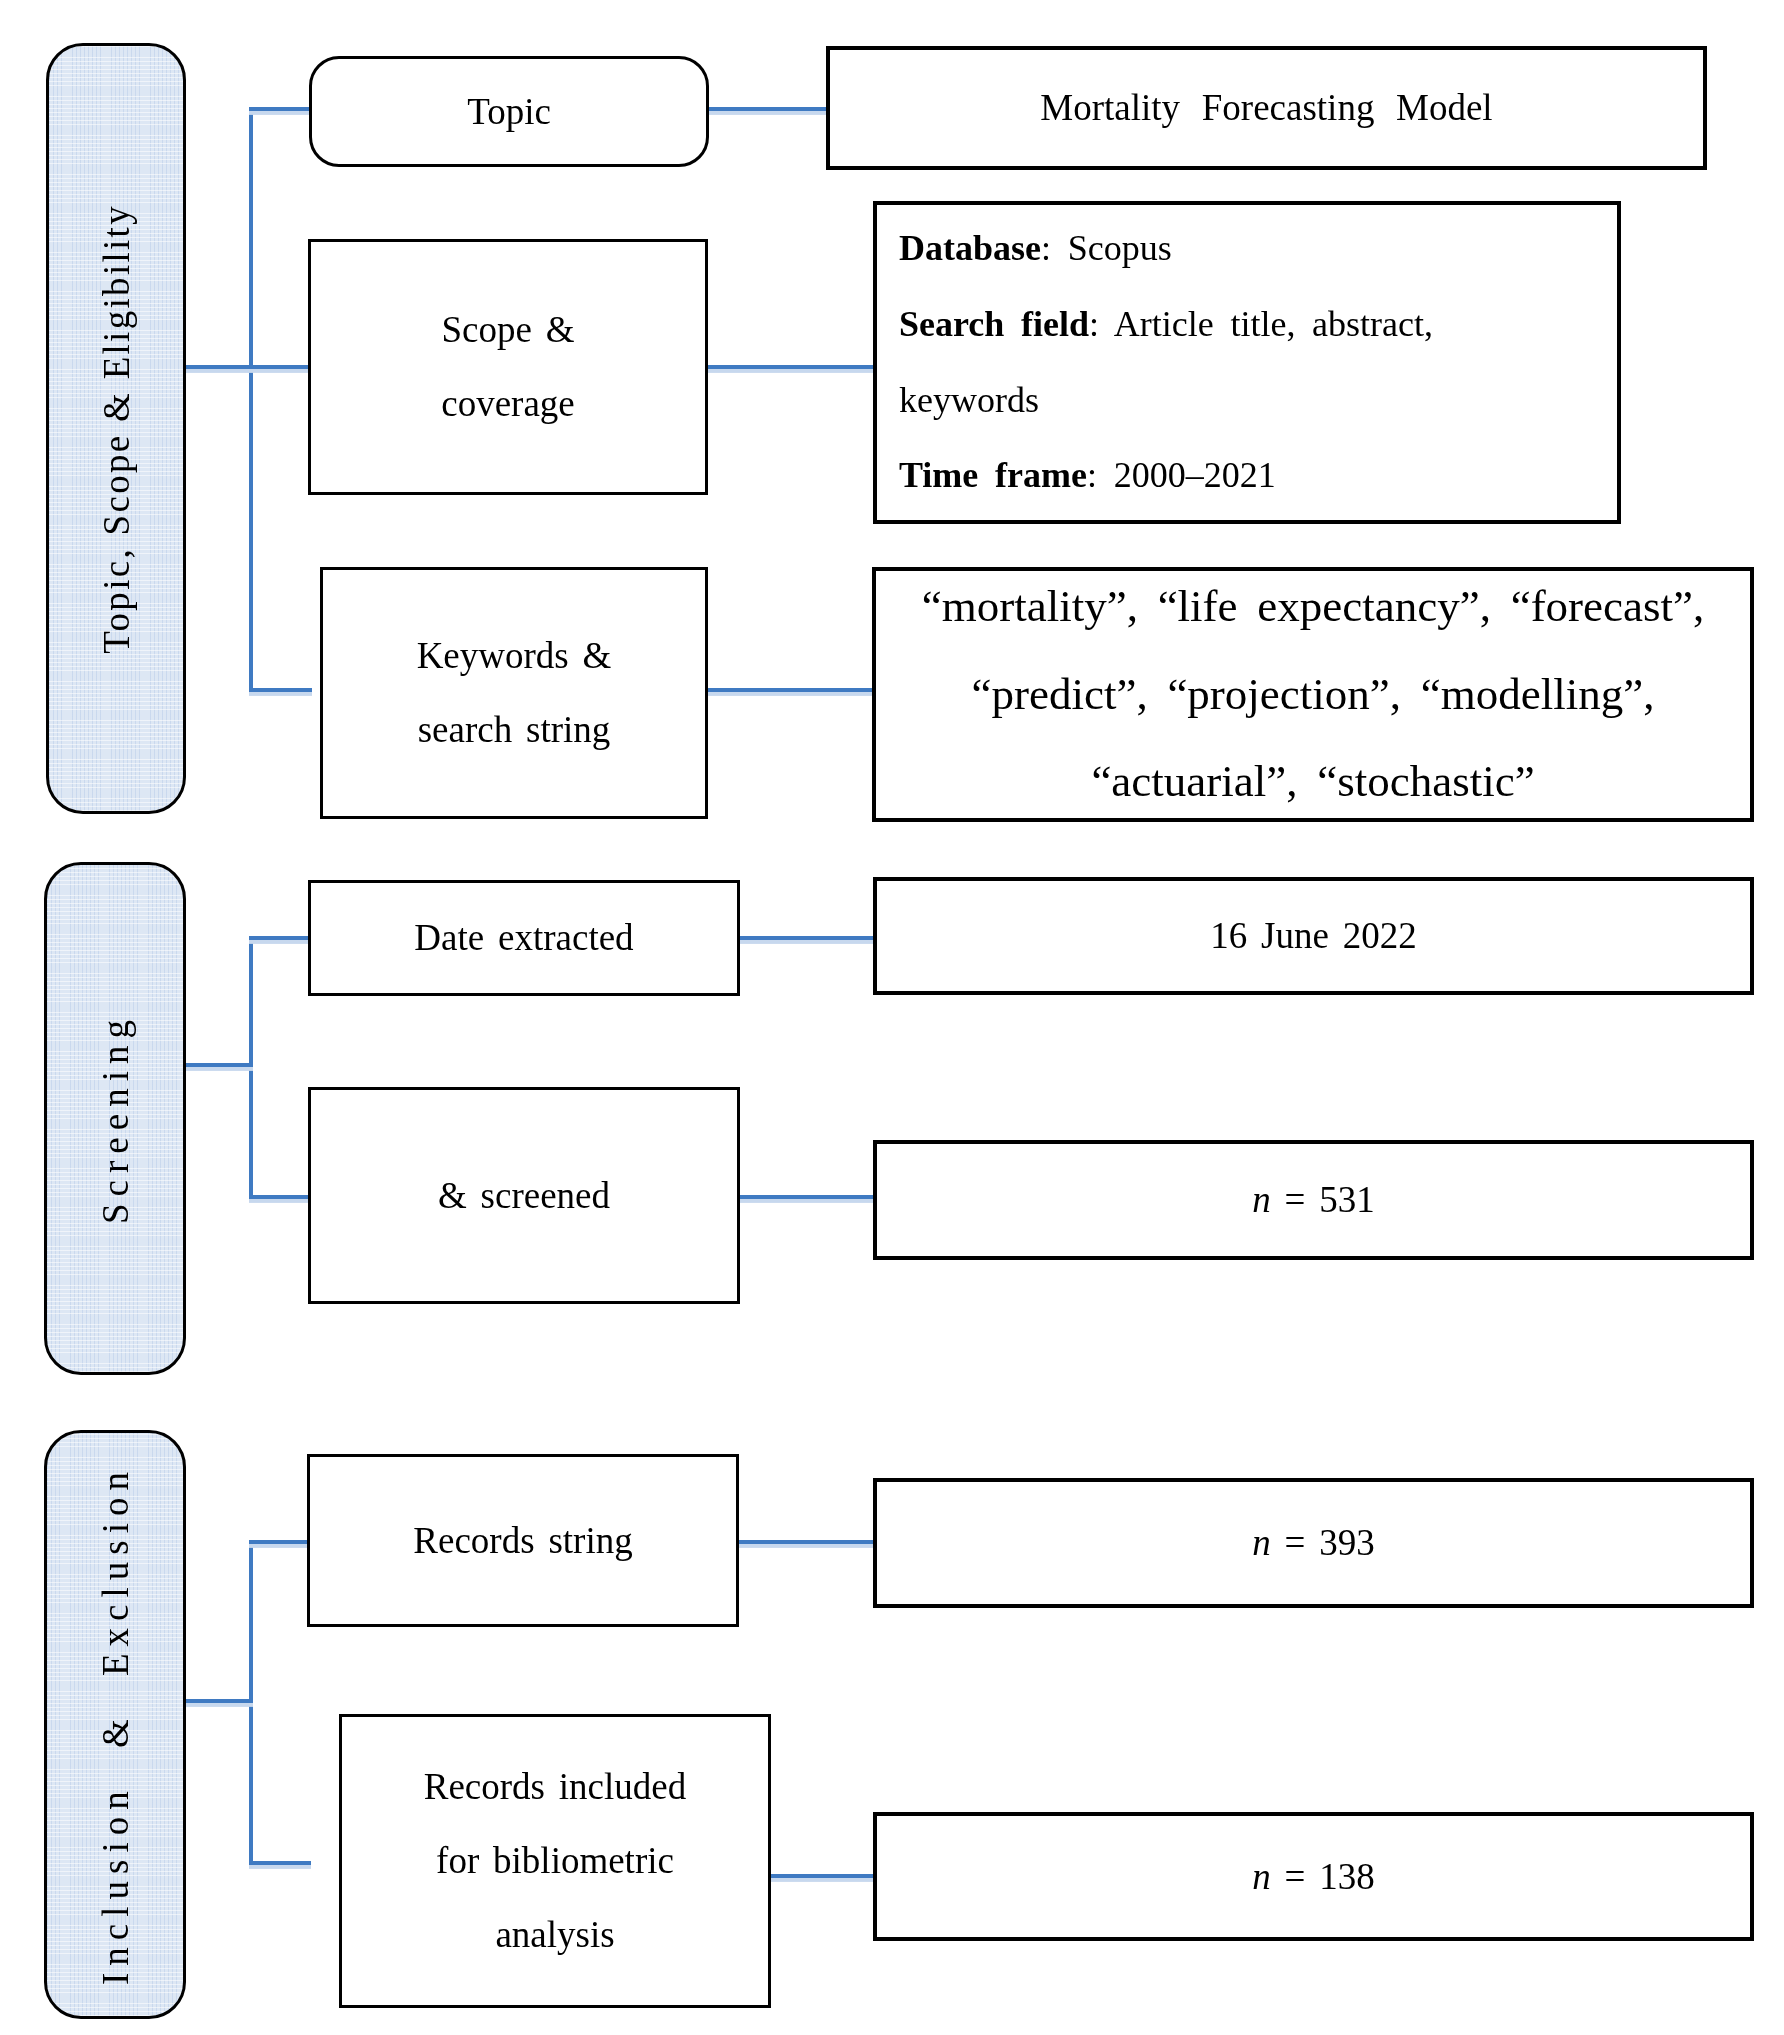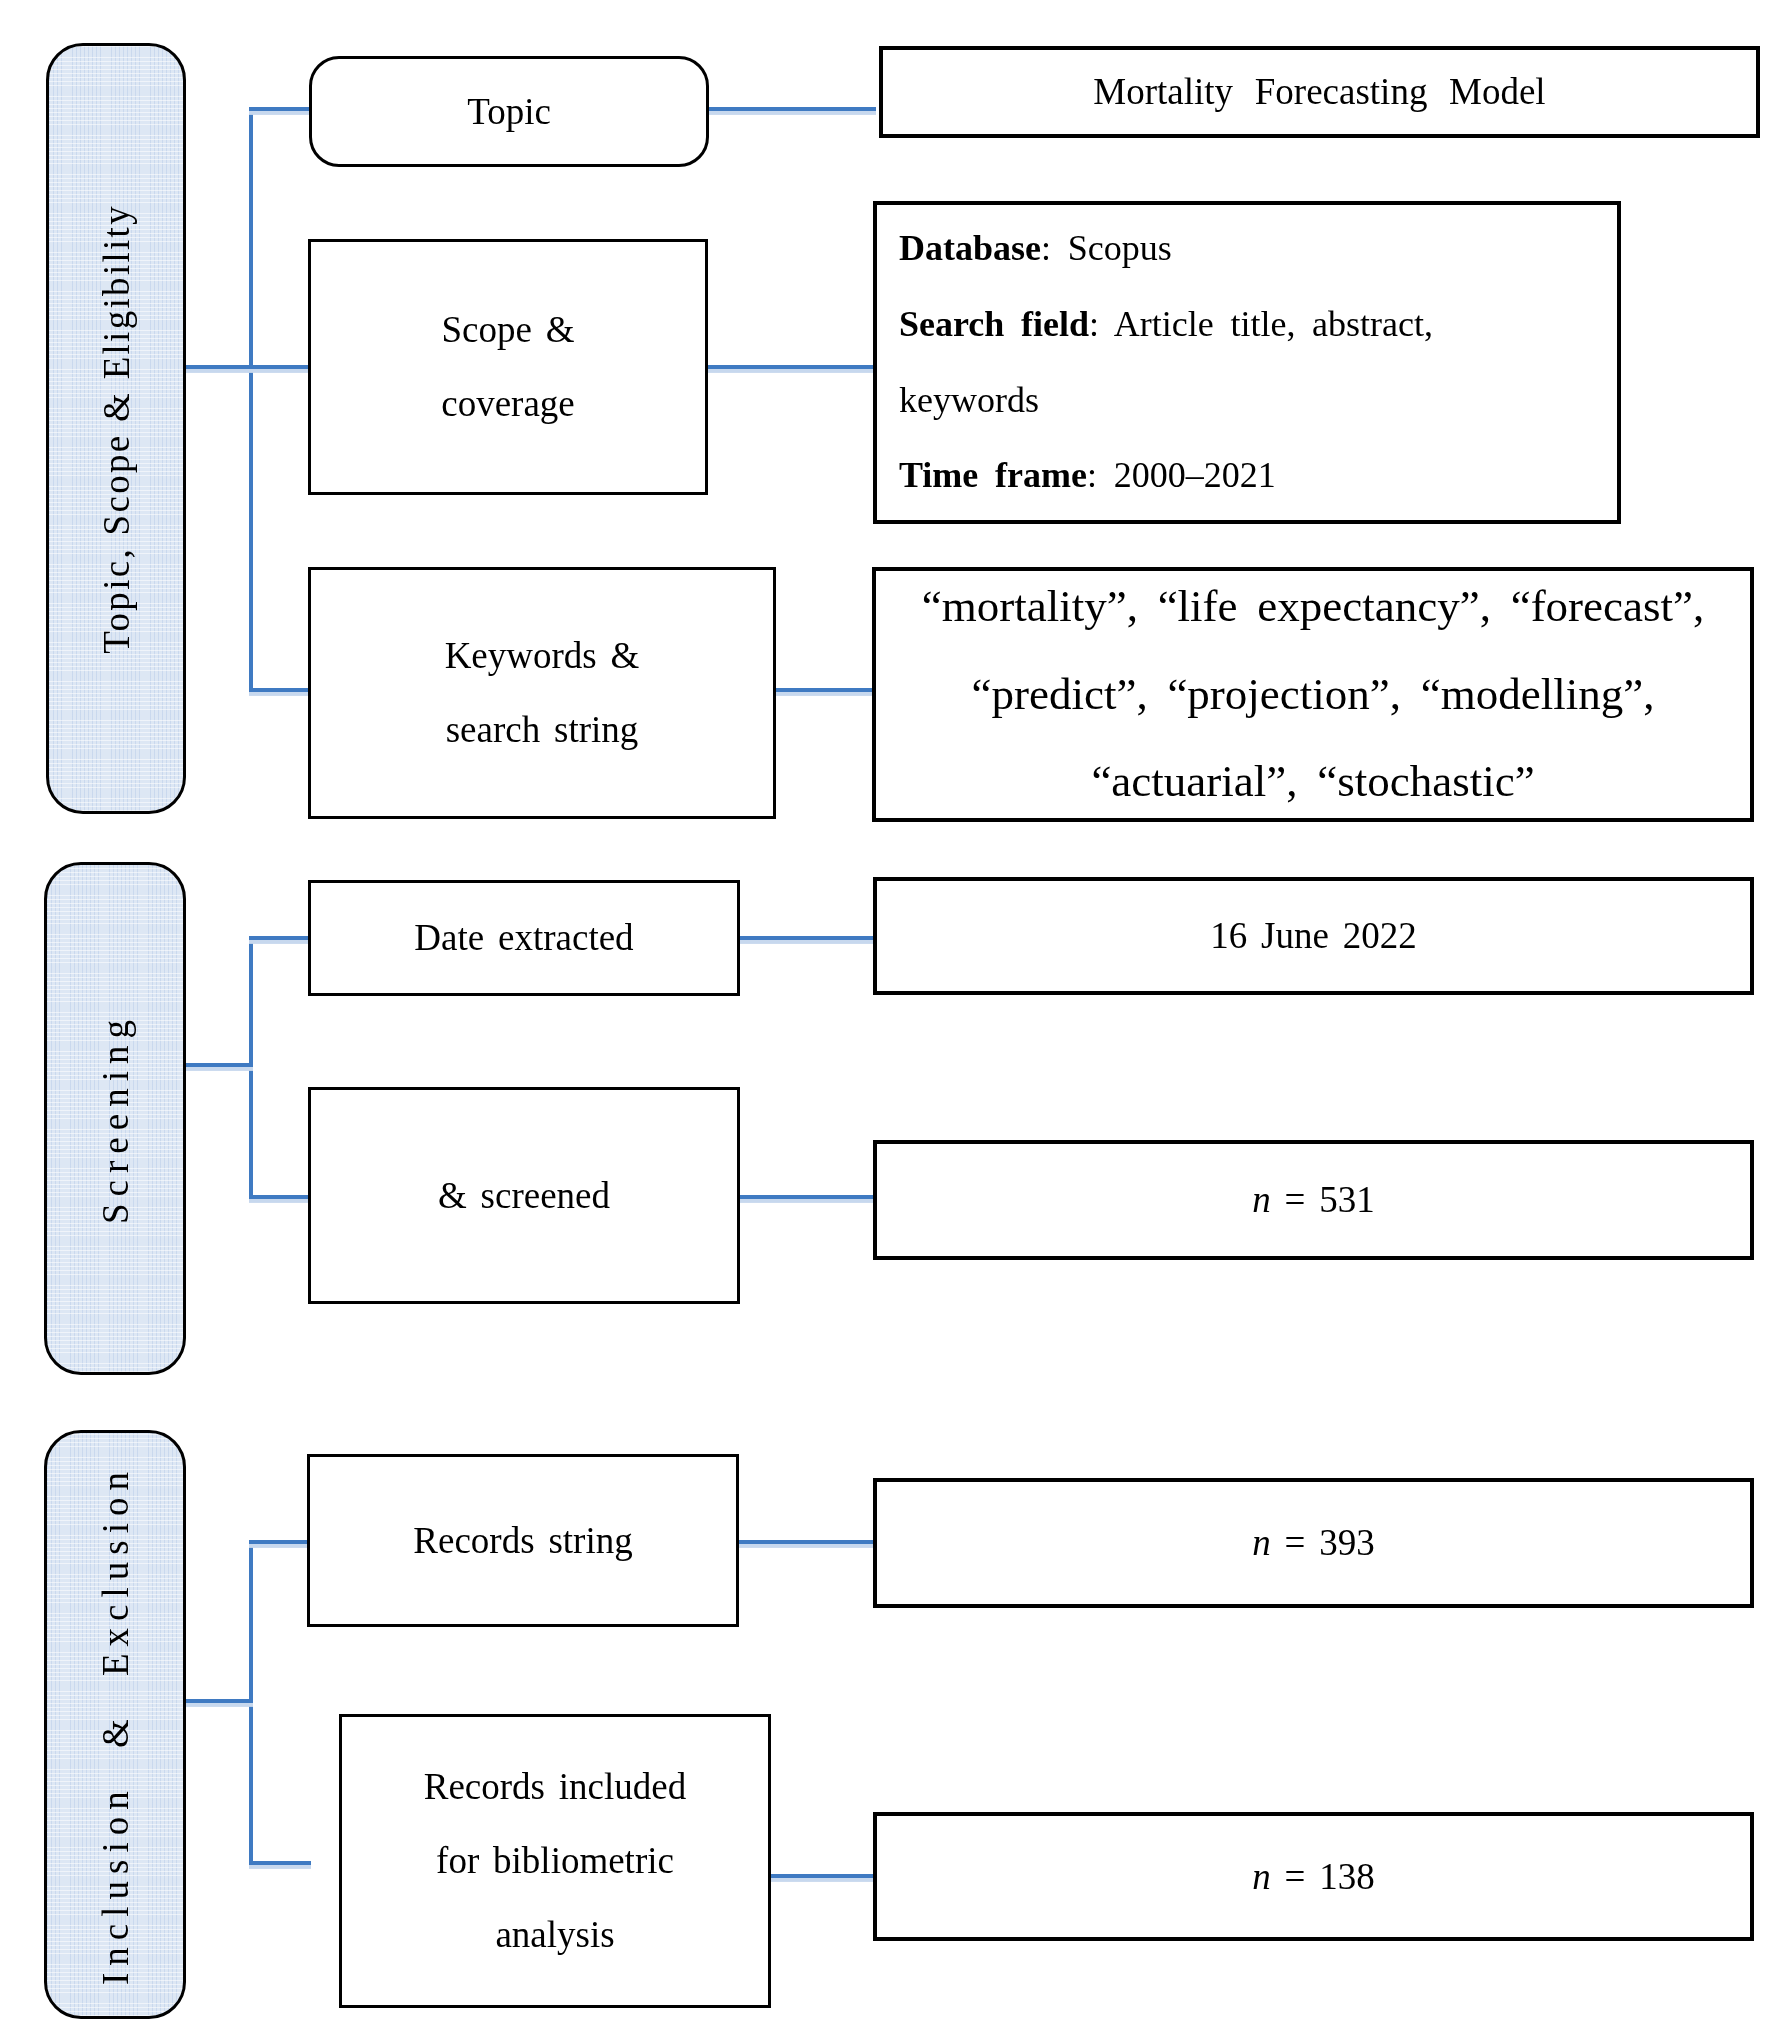--- a/index.html
+++ b/index.html
@@ -85,26 +85,26 @@
 
   <div class="box" style="left:309px;top:56px;width:400px;height:111px;border-radius:30px;">
     <span class="line">Topic</span>
   </div>
 
   <div class="box" style="left:308px;top:239px;width:400px;height:256px;">
     <span class="line">Scope &amp;</span>
     <span class="line">coverage</span>
   </div>
 
-  <div class="box" style="left:308px;top:567px;width:468px;height:252px;">
+  <div class="box" style="left:320px;top:567px;width:388px;height:252px;">
     <span class="line">Keywords &amp;</span>
     <span class="line">search string</span>
   </div>
 
-  <div class="box rbox detail-title" style="left:879px;top:46px;width:881px;height:92px;">
+  <div class="box rbox detail-title" style="left:826px;top:46px;width:881px;height:124px;">
     <span class="line">Mortality Forecasting Model</span>
   </div>
 
   <div class="box rbox db-box" style="left:873px;top:201px;width:748px;height:323px;gap:16px;">
     <div class="db-line">
       <b class="db-label">Database</b><span>: Scopus</span>
     </div>
     <div class="db-line">
       <b class="db-label">Search field</b><span>: Article title, abstract,</span>
     </div>

